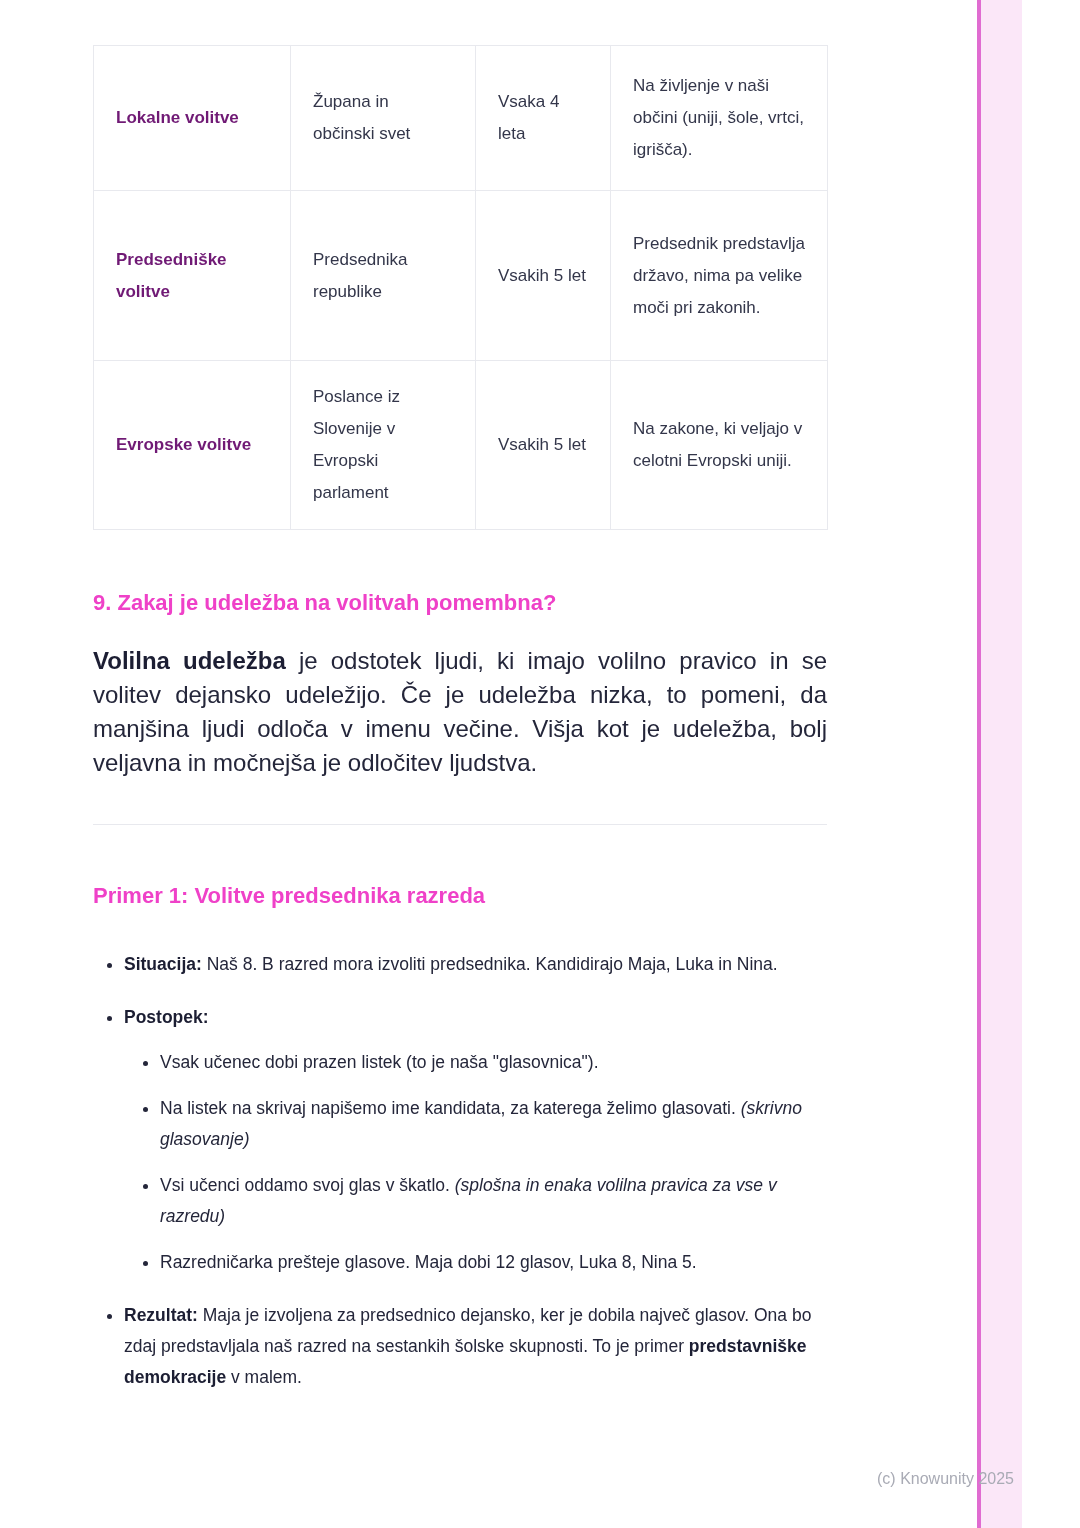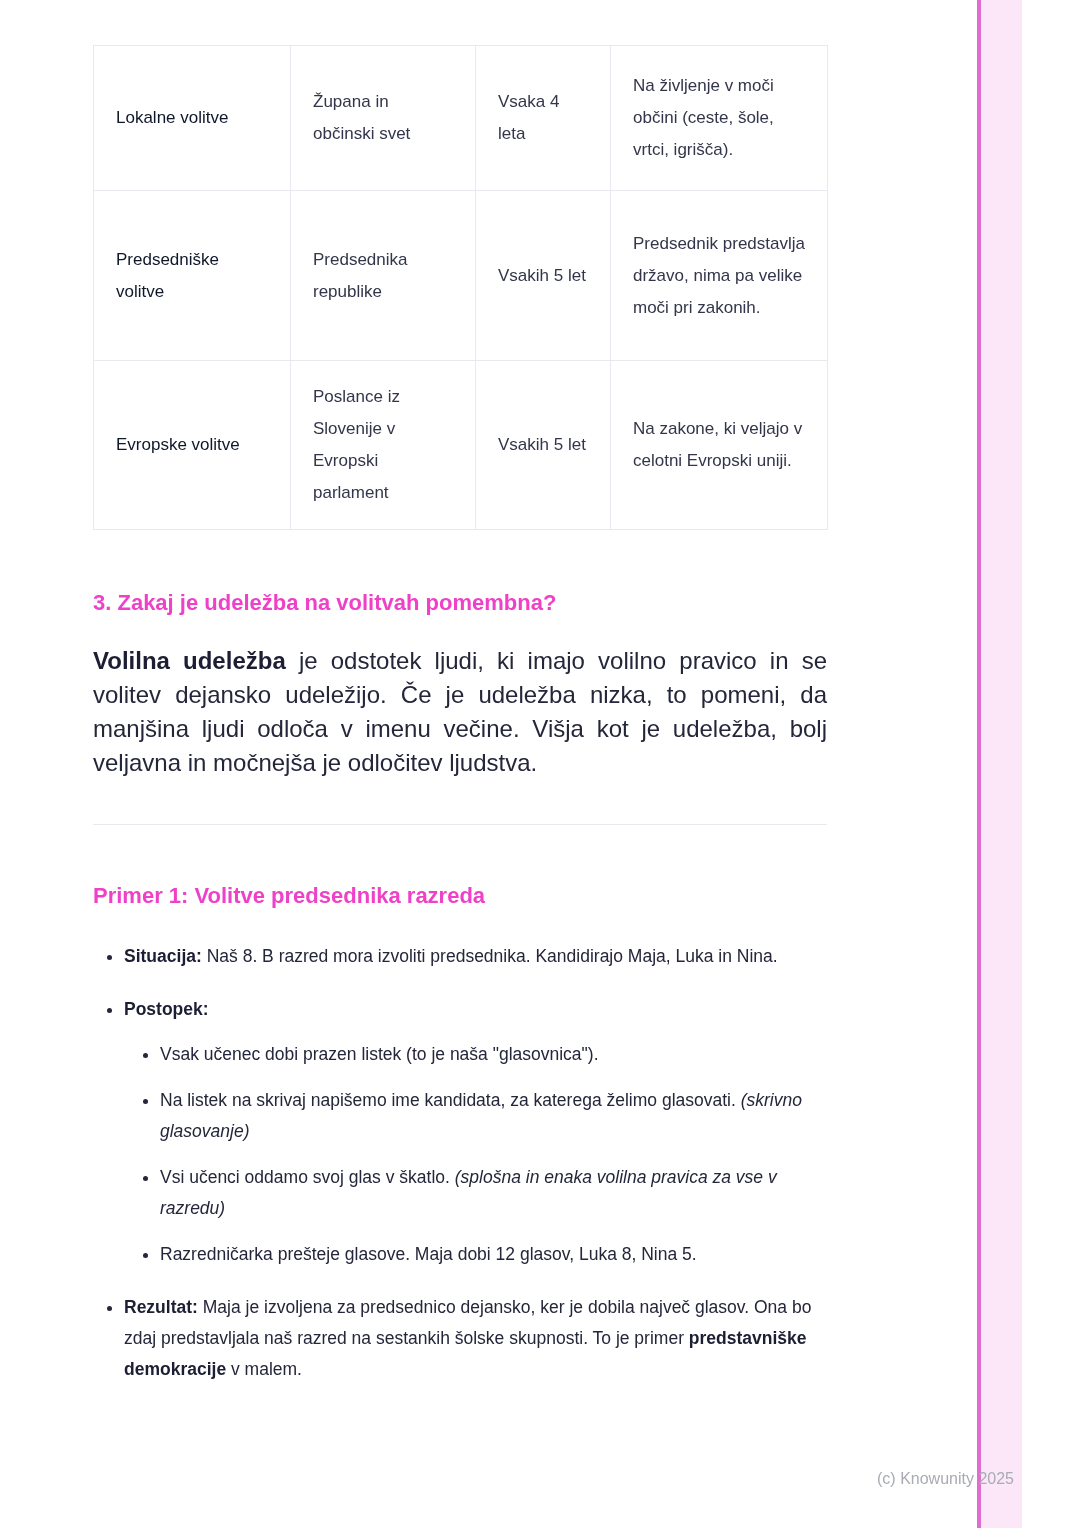--- a/index.html
+++ b/index.html
@@ -26,22 +26,22 @@
   table.elections td {
     border:1px solid #e8e9ee;
     background:#ffffff;
     vertical-align:middle;
     padding:20px 22px;
     font-size:17px;
     line-height:32px;
     color:#33364a;
   }
   table.elections td.cell-name {
-    font-weight:400;
-    color:#0f172a;
+    font-weight:700;
+    color:#701a75;
   }
   tr.row-1 { height:145px; }
   tr.row-2 { height:170px; }
   tr.row-3 { height:168px; }
 
   
   .h-section {
     margin-top:58px;
     color:#ef41c8;
     font-size:22px;
@@ -71,21 +71,21 @@
   .h-sub {
     margin-top:56px;
     color:#ef41c8;
     font-size:22px;
     font-weight:700;
     line-height:30px;
   }
 
   
   ul.main-list {
-    margin-top:30px;
+    margin-top:38px;
     padding-left:31px;
     list-style-type:disc;
     font-size:17.5px;
     line-height:31px;
   }
   ul.main-list > li { margin-bottom:22px; }
   ul.main-list > li:last-child { margin-bottom:0; }
   ul.nested-list {
     margin-top:14px;
     padding-left:36px;
@@ -126,38 +126,38 @@
       <col style="width:197px">
       <col style="width:185px">
       <col style="width:135px">
       <col style="width:217px">
     </colgroup>
     <tbody>
       <tr class="row-1">
         <td class="cell-name">Lokalne volitve</td>
         <td>Župana in občinski svet</td>
         <td>Vsaka 4 leta</td>
-        <td>Na življenje v moči občini (ceste, šole, vrtci, igrišča).</td>
+        <td>Na življenje v naši občini (uniji, šole, vrtci, igrišča).</td>
       </tr>
       <tr class="row-2">
         <td class="cell-name">Predsedniške volitve</td>
         <td>Predsednika republike</td>
         <td>Vsakih 5 let</td>
         <td>Predsednik predstavlja državo, nima pa velike moči pri zakonih.</td>
       </tr>
       <tr class="row-3">
         <td class="cell-name">Evropske volitve</td>
         <td>Poslance iz Slovenije v Evropski parlament</td>
         <td>Vsakih 5 let</td>
         <td>Na zakone, ki veljajo v celotni Evropski uniji.</td>
       </tr>
     </tbody>
   </table>
 
-  <h3 class="h-section">3. Zakaj je udeležba na volitvah pomembna?</h3>
+  <h3 class="h-section">9. Zakaj je udeležba na volitvah pomembna?</h3>
 
   <p class="para"><strong>Volilna udeležba</strong><span> je odstotek ljudi, ki imajo volilno pravico in se volitev dejansko udeležijo. Če je udeležba nizka, to pomeni, da manjšina ljudi odloča v imenu večine. Višja kot je udeležba, bolj veljavna in močnejša je odločitev ljudstva.</span></p>
 
   <hr class="divider">
 
 
   <h2 class="h-sub">Primer 1: Volitve predsednika razreda</h2>
 
   <ul class="main-list">
     <li><strong>Situacija:</strong><span> Naš 8. B razred mora izvoliti predsednika. Kandidirajo Maja, Luka in Nina.</span></li>

